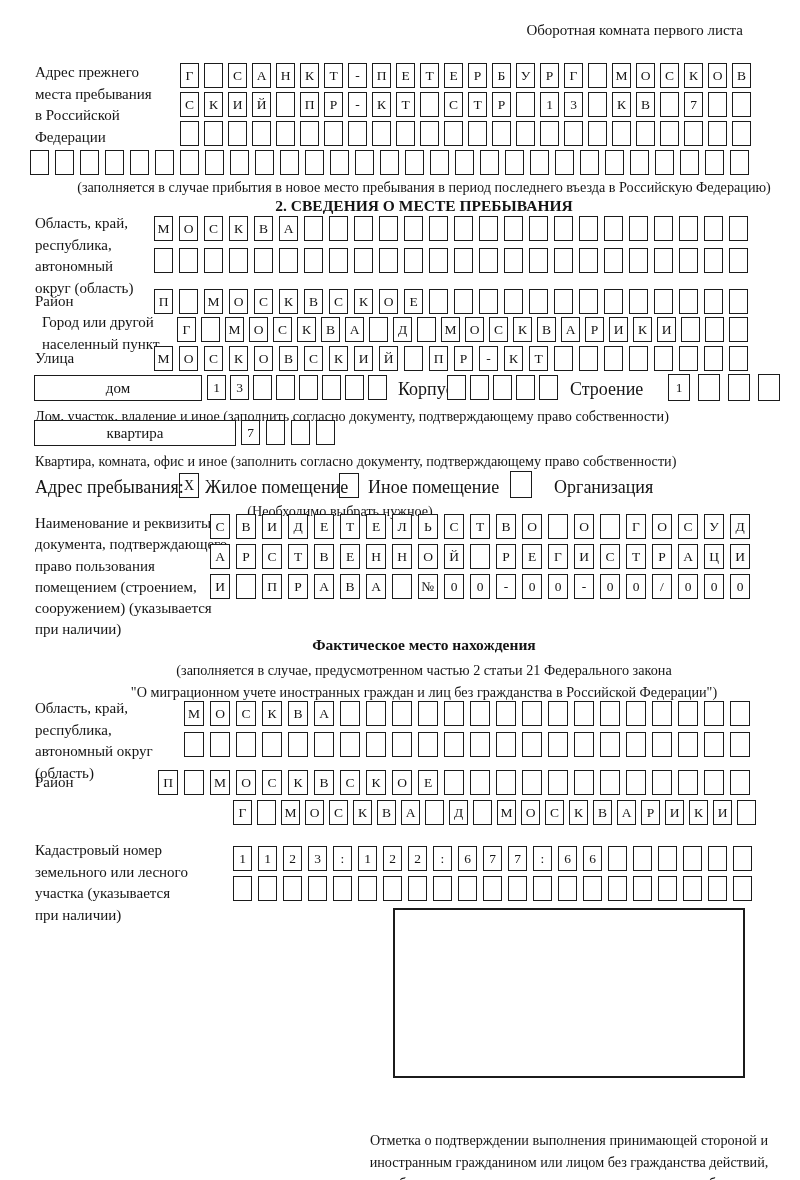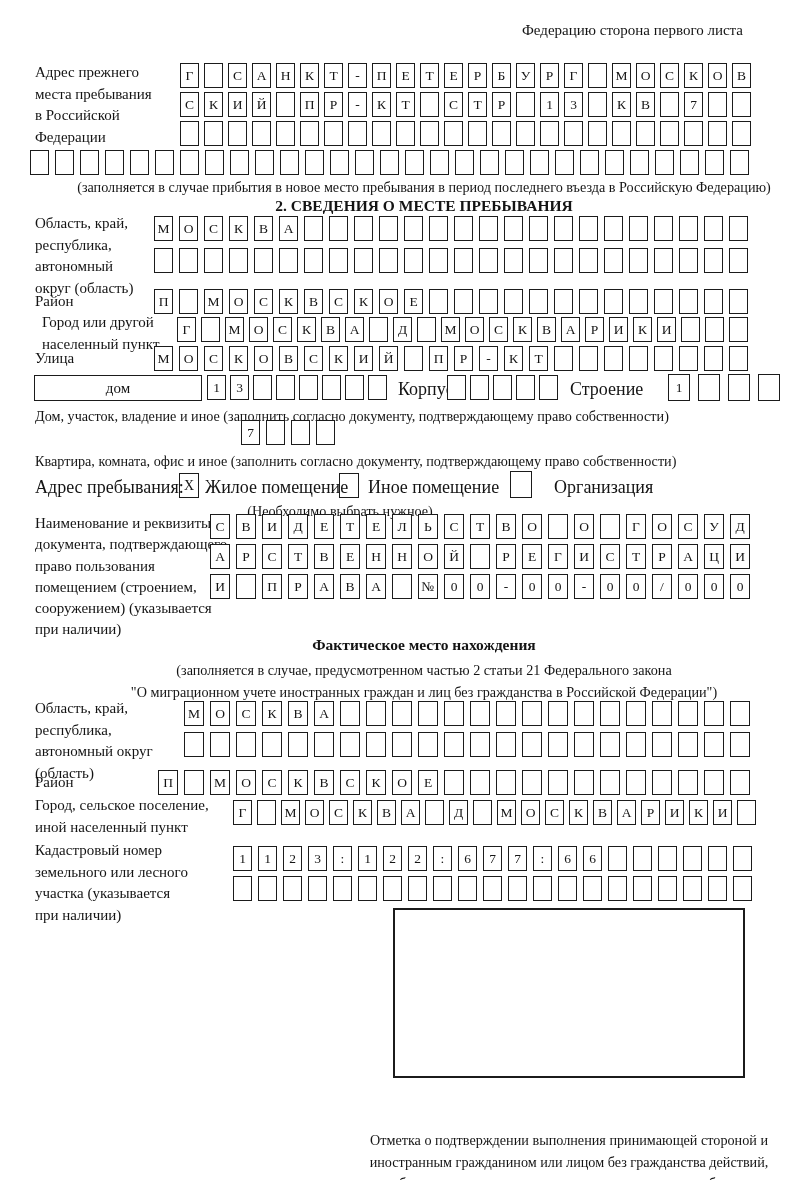--- a/index.html
+++ b/index.html
@@ -24,21 +24,21 @@
   .checkcell{position:absolute;width:20px;height:25px;border:1.5px solid #1b1b1b;
         box-sizing:border-box;display:flex;align-items:center;justify-content:center;font-size:14px;}
   .inline-lbl{position:absolute;font-size:18px;}
   .stamp{position:absolute;border:2px solid #1b1b1b;box-sizing:border-box;background:#fff;}
 </style>
 </head>
 <body>
 
 <div class="page">
 
-  <div class="hdr-right" style="top:22px;right:57px;">Федерацию сторона первого листа</div>
+  <div class="hdr-right" style="top:22px;right:57px;">Оборотная комната первого листа</div>
 
   <div class="lbl" style="left:35px;top:62px;">Адрес прежнего
 места пребывания
 в Российской
 Федерации</div>
   <div class="boxrow p24" style="left:180px;top:63px;">
       <span class="cell">Г</span>
       <span class="cell"></span>
       <span class="cell">С</span>
       <span class="cell">А</span>
@@ -313,20 +313,21 @@
     </div>
   <div class="inline-lbl" style="left:570px;top:379px;">Строение</div>
   <div class="boxrow p30" style="left:668px;top:374px;">
       <span class="cell">1</span>
       <span class="cell"></span>
       <span class="cell"></span>
       <span class="cell"></span>
     </div>
   <div class="note" style="left:35px;top:406px;">Дом, участок, владение и иное (заполнить согласно документу, подтверждающему право собственности)</div>
 
+  <div class="widebox" style="left:34px;top:420px;width:202px;">квартира</div>
   <div class="boxrow p25" style="left:241px;top:420px;">
       <span class="cell">7</span>
       <span class="cell"></span>
       <span class="cell"></span>
       <span class="cell"></span>
     </div>
   <div class="note" style="left:35px;top:451px;">Квартира, комната, офис и иное (заполнить согласно документу, подтверждающему право собственности)</div>
 
   <div class="inline-lbl" style="left:35px;top:477px;">Адрес пребывания:</div>
   <div class="checkcell" style="left:179px;top:473px;">X</div>
@@ -490,22 +491,20 @@
       <span class="cell"></span>
       <span class="cell"></span>
       <span class="cell"></span>
       <span class="cell"></span>
       <span class="cell"></span>
       <span class="cell"></span>
       <span class="cell"></span>
       <span class="cell"></span>
     </div>
 
-  <div class="lbl" style="left:35px;top:795px;">Город, сельское поселение,
-иной населенный пункт</div>
   <div class="boxrow p24" style="left:233px;top:800px;">
       <span class="cell">Г</span>
       <span class="cell"></span>
       <span class="cell">М</span>
       <span class="cell">О</span>
       <span class="cell">С</span>
       <span class="cell">К</span>
       <span class="cell">В</span>
       <span class="cell">А</span>
       <span class="cell"></span>

